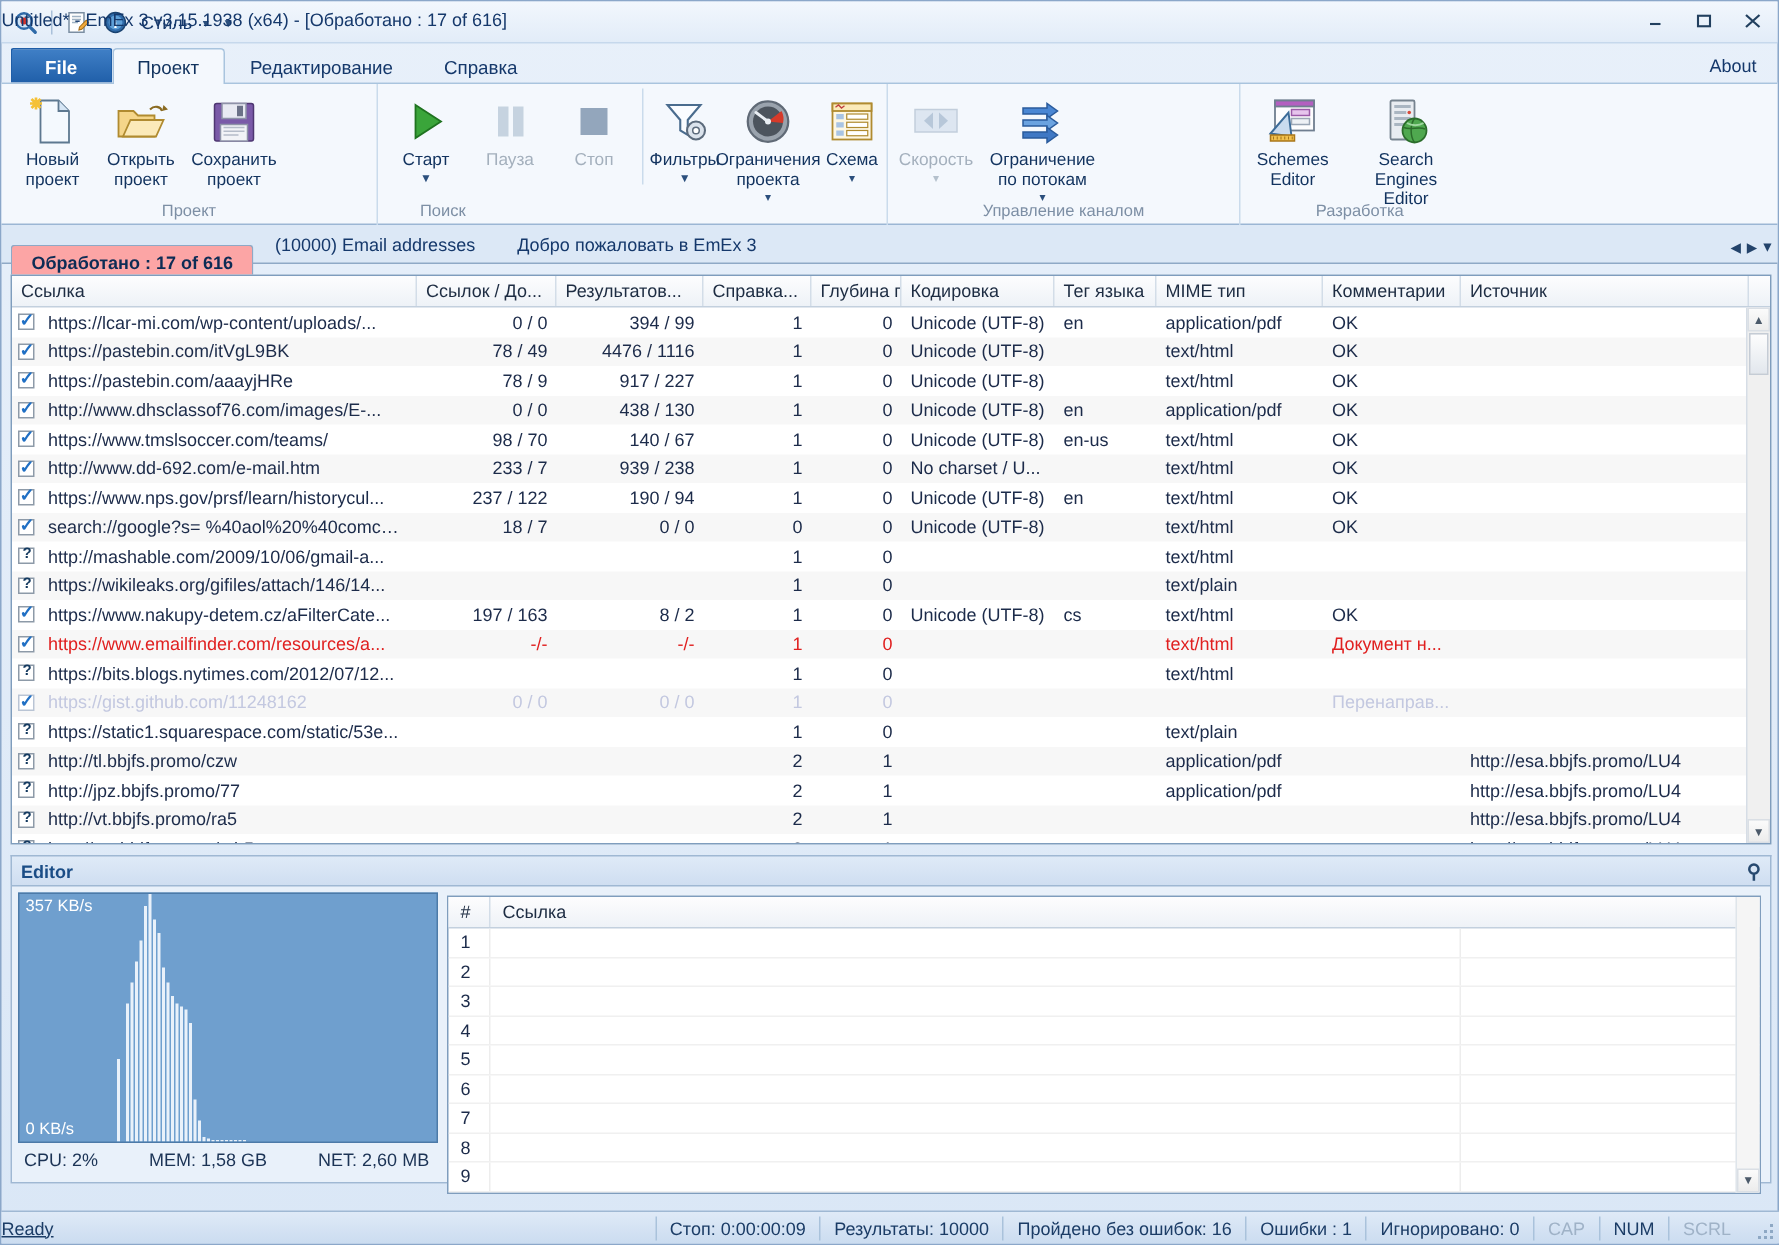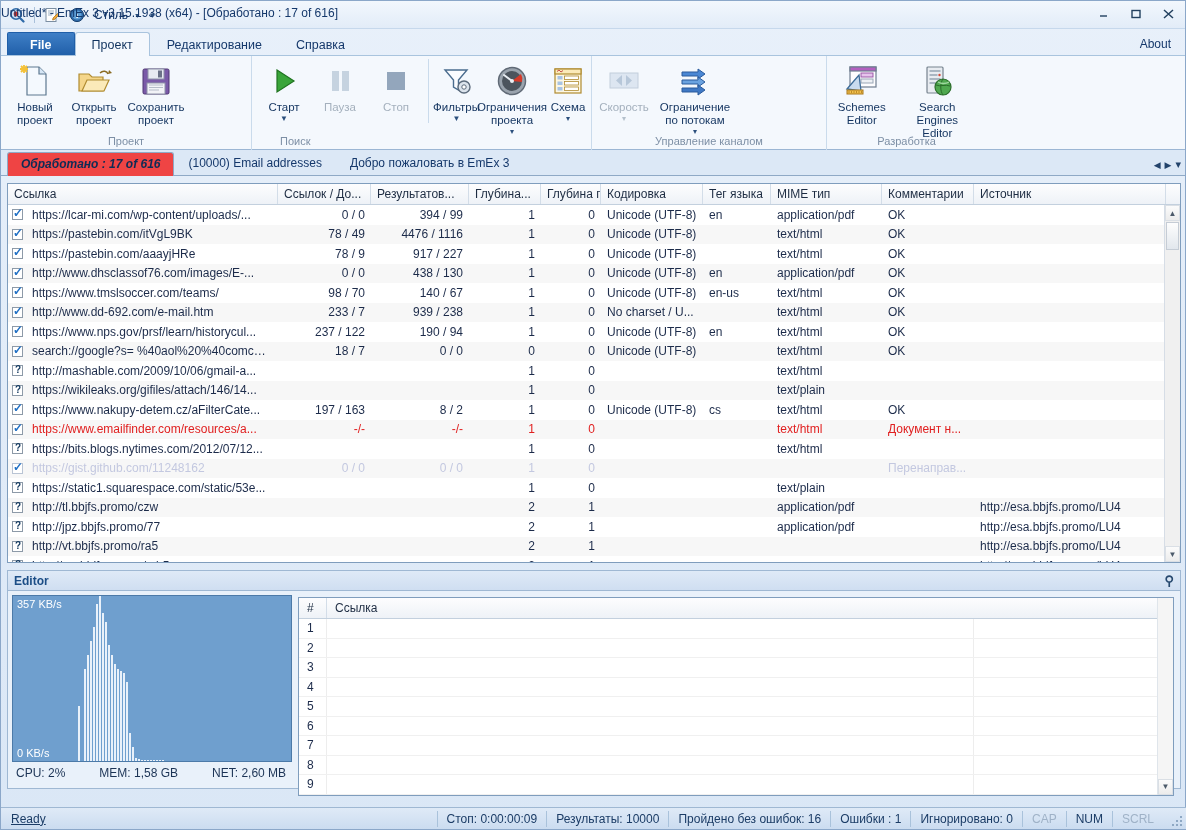--- a/index.html
+++ b/index.html
@@ -57,22 +57,22 @@
   .rbtn .lbl { font-size:11.5px; line-height:13px; color:#12335f; }
   .rbtn.dis .lbl { color:#a4b0bd; }
   .rbtn .caret { font-size:8px; color:#2b4f7d; line-height:9px; }
   .rbtn.dis .caret { color:#b4c0cc; }
 
   
   .doctabs { height:26px; background:#dce8f6; display:flex; align-items:flex-end;
              padding-left:6px; position:relative; border-bottom:1px solid #8fa9c6; }
   .dtab { height:24px; line-height:23px; padding:0 13px; font-size:12px; color:#15386b;
           border:1px solid transparent; border-bottom:none; }
-  .dtab.active { background:#ef4444; border-color:#8fa9c6; font-weight:bold; color:#0d2c55;
-                 border-radius:3px 3px 0 0; position:relative; top:1px;font-style:italic; }
+  .dtab.active { background:#fca5a5; border-color:#8fa9c6; font-weight:bold; color:#0d2c55;
+                 border-radius:3px 3px 0 0; position:relative; top:12px; }
   .dtab-nav { position:absolute; right:4px; bottom:4px; display:flex; gap:4px;
               font-size:9px; color:#23436b; align-items:center; }
 
   
   .grid-wrap { position:absolute; left:6px; top:182px; width:1174px; height:380px;
                border:1px solid #7f9dbd; background:#fff; display:flex; flex-direction:column; }
   .ghead { display:flex; height:21px; background:linear-gradient(#fdfdfe,#eef2f7);
            border-bottom:1px solid #c3d0de; flex:0 0 21px; }
   .ghead .gh { border-right:1px solid #d3dde8; padding:3px 6px 0 6px; font-size:12px;
                color:#1d2c42; overflow:hidden; white-space:nowrap; }
@@ -129,21 +129,21 @@
   .qrow .qn { width:28px; padding-left:8px; border-right:1px solid #ededed; height:100%; line-height:19px; }
   .qrow .qv { flex:1 1 auto; height:100%; }
   .qrow .qv2 { width:200px; border-left:1px solid #ededed; height:100%; }
   .qscroll { position:absolute; right:0; top:0; width:16px; bottom:0; background:#f5f5f5;
              border-left:1px solid #dfe5eb; }
 
   
   .statusbar { position:absolute; left:0; bottom:0; width:1186px; height:22px;
                background:linear-gradient(#dfeaf7,#cbdcf0); border-top:1px solid #9fb8d3;
                display:flex; align-items:center; font-size:12px; color:#1b3c66; }
-  .sb-ready { padding-left:10px; flex:1 1 auto;text-decoration:underline; }
+  .sb-ready { padding-left:0; flex:1 1 auto;text-decoration:underline; }
   .sb-cell { padding:0 9px; border-left:1px solid #a9c2db; height:16px; line-height:16px; }
   .sb-cell.dim { color:#9fb2c7; }
   .grip { width:16px; height:16px; margin:0 4px; position:relative; }
   .grip i { position:absolute; width:2px; height:2px; background:#8ea8c4; }
 </style>
 </head>
 <body>
 
 <div id="app">
 
@@ -391,21 +391,21 @@
       <span>▶</span>
       <span style="font-size:11px;">▾</span>
     </div>
   </div>
 
   <div class="grid-wrap">
     <div class="ghead" id="grid-head">
         <div class="gh" style="width: 270px;">Ссылка</div>
         <div class="gh" style="width: 93px;">Ссылок / До...</div>
         <div class="gh" style="width: 98px;">Результатов...</div>
-        <div class="gh" style="width: 72px;">Глубина...</div>
+        <div class="gh" style="width: 72px;">Справка...</div>
         <div class="gh" style="width: 60px;">Глубина п...</div>
         <div class="gh" style="width: 102px;">Кодировка</div>
         <div class="gh" style="width: 68px;">Тег языка</div>
         <div class="gh" style="width: 111px;">MIME тип</div>
         <div class="gh" style="width: 92px;">Комментарии</div>
         <div class="gh" style="width: 192px;">Источник</div>
       </div>
     <div class="gbody">
       <div id="grid-rows">
           <div class="grow">

